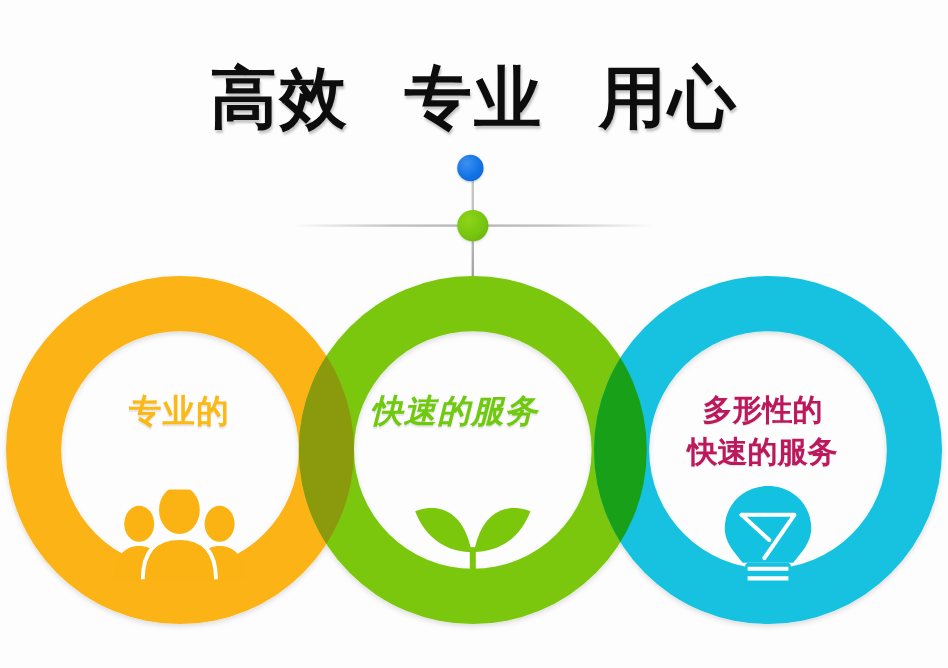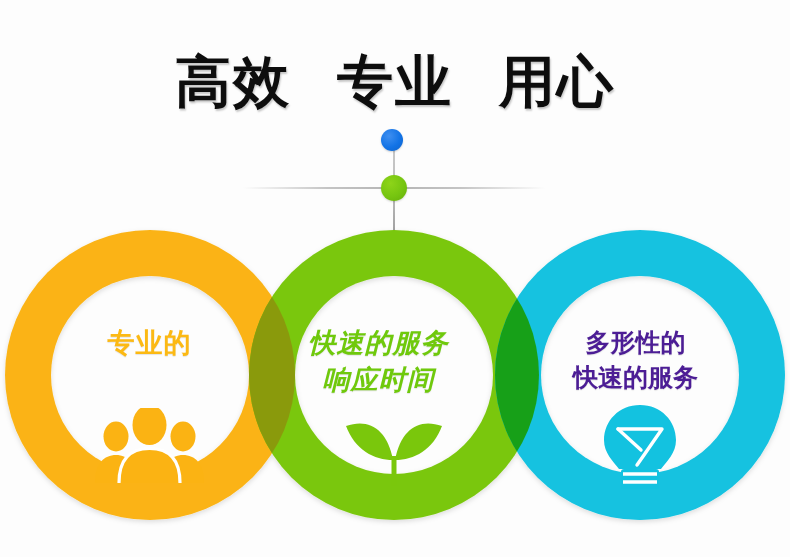--- a/index.html
+++ b/index.html
@@ -89,21 +89,21 @@
     font-size: 27px;
     font-weight: bold;
     line-height: 1.38;
     letter-spacing: 1px;
     user-select: none;
     text-shadow: 0 1px 1px rgba(0,0,0,0.10);
   }
   .ring-text .l { display: block; white-space: nowrap; }
   #text-orange { left: 47px;  top: 300px; color: #fcb913; }
   #text-green  { left: 276px; top: 300px; color: #6fc90c; font-style: italic; }
-  #text-cyan   { left: 533px; top: 300px; color: #4c1d95; font-size: 25px; }
+  #text-cyan   { left: 533px; top: 300px; color: #be185d; font-size: 25px; }
   #text-cyan .l { letter-spacing: 0px; }
 
   
   .icon-box { position: absolute; }
   #icon-people { left: 93px;  top: 383px; }
   #icon-sprout { left: 330px; top: 381px; }
   #icon-bulb   { left: 597px; top: 378px; }
 </style>
 </head>
 <body>
@@ -188,21 +188,20 @@
         <path d="M26 75 C26 50 38 40.5 56.5 40.5 C75 40.5 87 50 87 75 Z"></path>
       </g>
       <g fill="none" stroke="#ffffff" stroke-width="3.2">
         <path d="M26 75 C26 50 38 40.5 56.5 40.5 C75 40.5 87 50 87 75"></path>
       </g>
     </svg>
   </div>
 
   <div class="ring-text" id="text-green">
     <span class="l">快速的服务</span>
-    <span class="l">响应时间</span>
   </div>
 
   <div class="icon-box" id="icon-sprout">
     <svg width="128" height="80" viewBox="0 0 128 80">
       <g fill="#7ac70c">
 
         <path d="M63 54 C44 54 25 44 16 20 C38 12 57 22 63 54 Z"></path>
 
         <path d="M65 54 C84 54 103 44 112 20 C90 12 71 22 65 54 Z"></path>
       </g>

